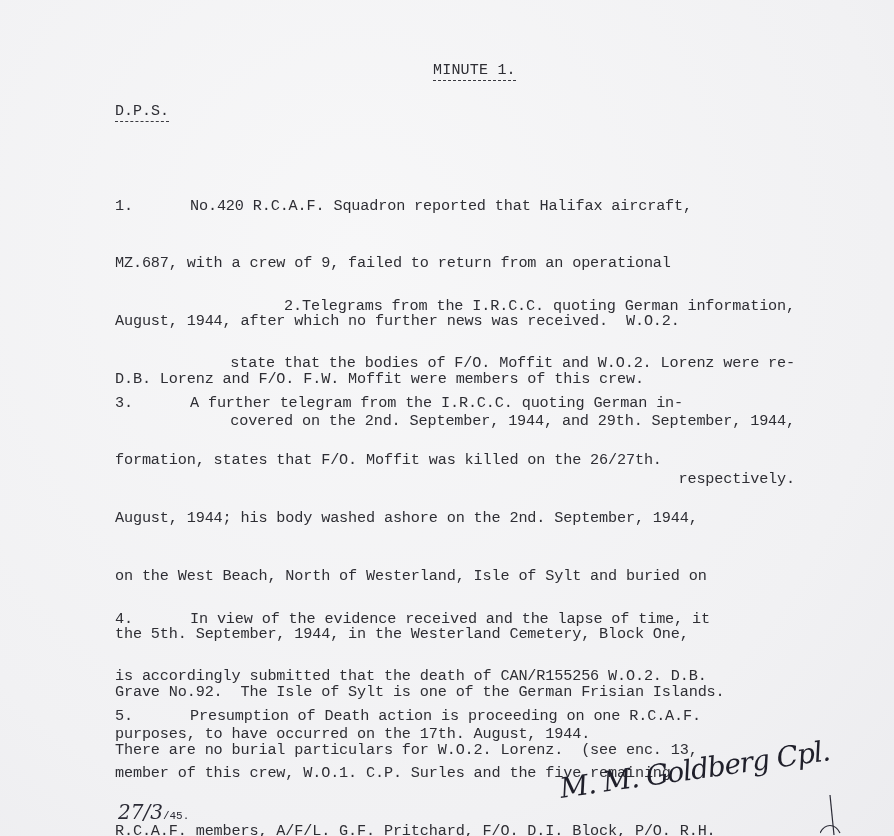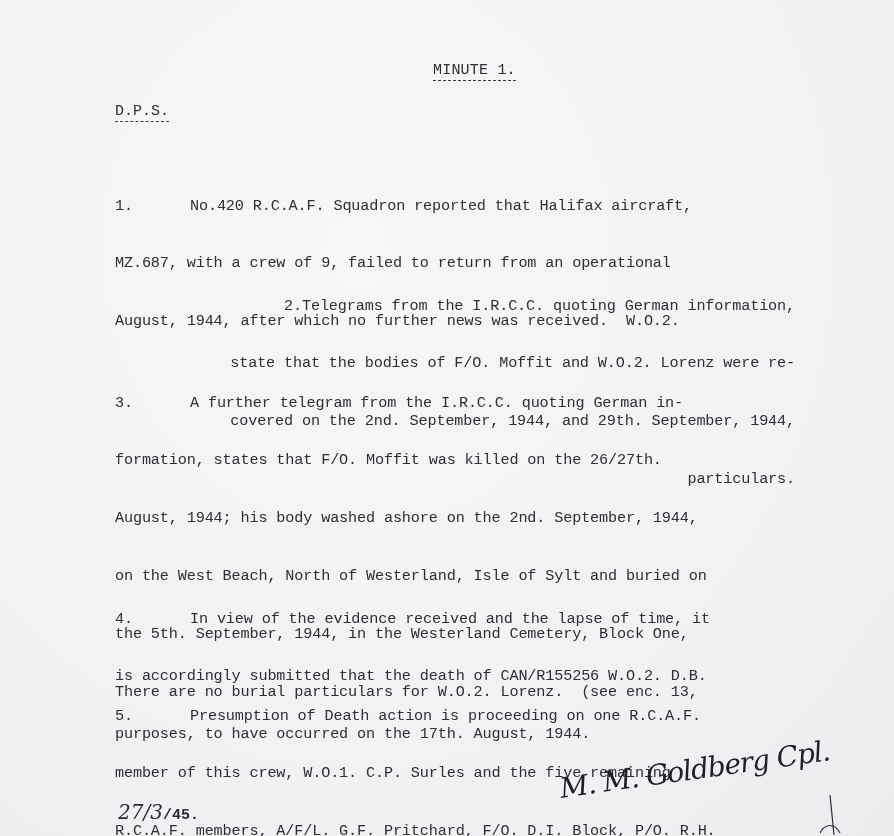--- a/index.html
+++ b/index.html
@@ -33,21 +33,21 @@
       white-space: pre;
       letter-spacing: -0.15px;
     }
     .para .line { display: block; }
     .para .num { display: inline-block; width: 75px; }
     .date-hand {
       position: absolute; left: 118px; top: 800px;
       font-family: "DejaVu Serif", serif; font-style: italic;
       font-size: 20px; color: #2a2a35;
     }
-    .date-hand .typed { font-family: "Liberation Mono", monospace; font-style: normal; font-size: 15px; font-weight: bold; }
+    .date-hand .typed { font-family: "Liberation Mono", monospace; font-style: normal; font-size: 11px; }
     .signature {
       position: absolute; left: 560px; top: 772px;
       font-family: "DejaVu Serif", serif; font-style: italic;
       font-size: 28px; color: #1f1f2a;
       transform: rotate(-8deg);
       transform-origin: left center;
       letter-spacing: -1px;
     }
     .sig-mark {
       position: absolute; left: 820px; top: 795px; width: 40px; height: 45px;
@@ -58,35 +58,37 @@
 
 <div class="page">
 
   <div class="title">MINUTE 1.</div>
   <div class="addressee">D.P.S.</div>
 
   <div class="para" style="top:158px;">
     <span class="line"><span class="num">1.</span><span>No.420 R.C.A.F. Squadron reported that Halifax aircraft,</span></span>
     <span class="line">MZ.687, with a crew of 9, failed to return from an operational</span>
     <span class="line">August, 1944, after which no further news was received.  W.O.2.</span>
+    <span class="line">D.B. Lorenz and F/O. F.W. Moffit were members of this crew.</span>
   </div>
 
   <div class="para" style="top:258px;text-align:right;">
     <span class="line"><span class="num">2.</span><span>Telegrams from the I.R.C.C. quoting German information,</span></span>
     <span class="line">state that the bodies of F/O. Moffit and W.O.2. Lorenz were re-</span>
     <span class="line">covered on the 2nd. September, 1944, and 29th. September, 1944,</span>
-    <span class="line">particulars.</span>
+    <span class="line">respectively.</span>
   </div>
 
   <div class="para" style="top:355px;">
     <span class="line"><span class="num">3.</span><span>A further telegram from the I.R.C.C. quoting German in-</span></span>
     <span class="line">formation, states that F/O. Moffit was killed on the 26/27th.</span>
     <span class="line">August, 1944; his body washed ashore on the 2nd. September, 1944,</span>
     <span class="line">on the West Beach, North of Westerland, Isle of Sylt and buried on</span>
     <span class="line">the 5th. September, 1944, in the Westerland Cemetery, Block One,</span>
+    <span class="line">Grave No.92.  The Isle of Sylt is one of the German Frisian Islands.</span>
     <span class="line">There are no burial particulars for W.O.2. Lorenz.  (see enc. 13,</span>
     
     
   </div>
 
   <div class="para" style="top:571px;">
     <span class="line"><span class="num">4.</span><span>In view of the evidence received and the lapse of time, it</span></span>
     <span class="line">is accordingly submitted that the death of CAN/R155256 W.O.2. D.B.</span>
     <span class="line">purposes, to have occurred on the 17th. August, 1944.</span>
   </div>

